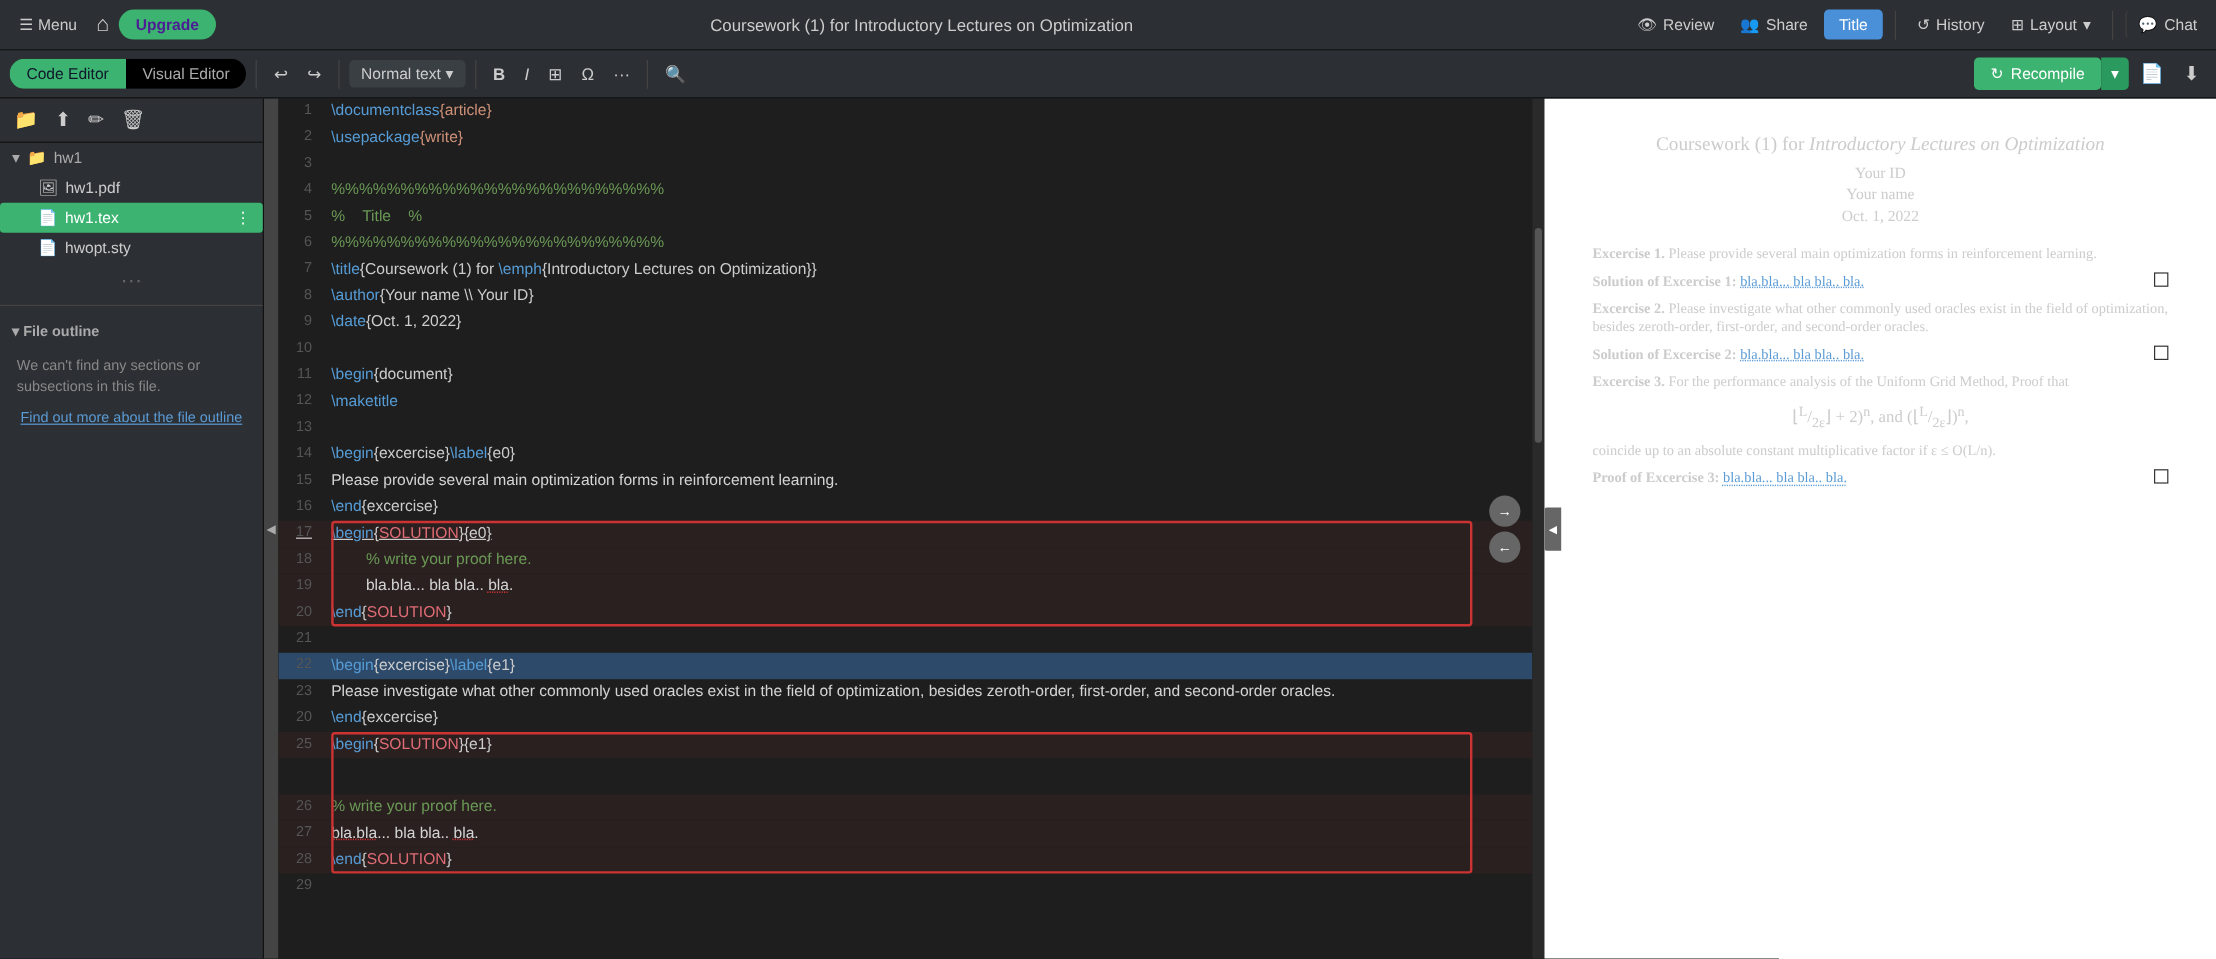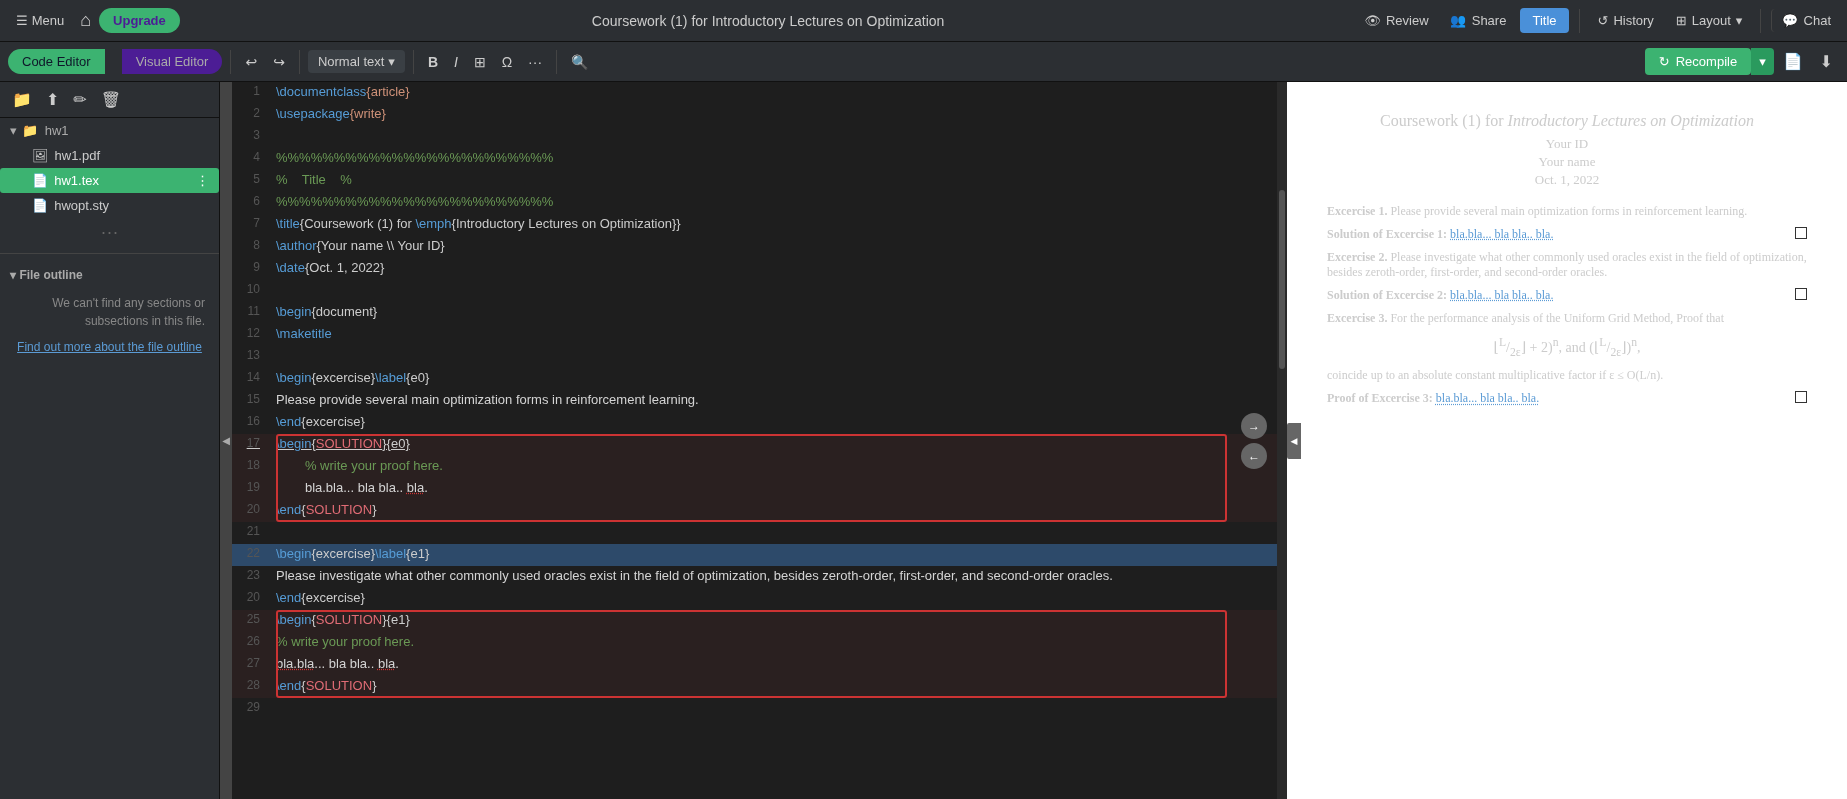--- a/index.html
+++ b/index.html
@@ -20,21 +20,21 @@
     .topbar-chat { border-left: 1px solid #444; padding-left: 10px; }
 
     
     .toolbar {
       display: flex; align-items: center; background: #2c2f33; height: 40px;
       padding: 0 8px; border-bottom: 1px solid #111; flex-shrink: 0; gap: 4px;
     }
     .editor-toggle { display: flex; border-radius: 16px; overflow: hidden; }
     .editor-toggle-btn { padding: 5px 14px; font-size: 13px; cursor: pointer; border: none; }
     .editor-toggle-btn.active { background: #3cb371; color: #0f172a; }
-    .editor-toggle-btn.inactive { background: #4c1d95; color: #aaa; margin-left: 17px; }
+    .editor-toggle-btn.inactive { background: #000000; color: #aaa; }
     .toolbar-sep { width: 1px; height: 24px; background: #444; margin: 0 4px; }
     .toolbar-btn { background: none; border: none; color: #ccc; font-size: 14px; cursor: pointer; padding: 4px 6px; border-radius: 3px; }
     .toolbar-dropdown { display: flex; align-items: center; gap: 4px; background: #3a3f44; border: none; color: #ccc; font-size: 13px; padding: 4px 10px; border-radius: 4px; cursor: pointer; }
     .recompile-btn { background: #3cb371; color: white; border: none; border-radius: 4px; padding: 6px 14px; font-size: 13px; cursor: pointer; display: flex; align-items: center; gap: 6px; }
     .recompile-dropdown { background: #2a9a5e; color: white; border: none; border-radius: 0 4px 4px 0; padding: 6px 8px; cursor: pointer; font-size: 13px; }
     .recompile-group { display: flex; }
     .toolbar-icon-btn { background: none; border: none; color: #ccc; font-size: 16px; cursor: pointer; padding: 4px 6px; }
     .toolbar-right { margin-left: auto; display: flex; align-items: center; gap: 4px; }
 
     
@@ -44,21 +44,21 @@
     .sidebar { width: 220px; background: #2c2f33; display: flex; flex-direction: column; flex-shrink: 0; border-right: 1px solid #111; }
     .sidebar-toolbar { display: flex; align-items: center; gap: 6px; padding: 6px 8px; border-bottom: 1px solid #111; }
     .sidebar-toolbar-btn { background: none; border: none; color: #ccc; font-size: 16px; cursor: pointer; padding: 2px 4px; }
     .sidebar-file { display: flex; align-items: center; gap: 6px; padding: 5px 10px; cursor: pointer; font-size: 13px; }
     .sidebar-file.active { background: #3cb371; color: white; border-radius: 3px; }
     .sidebar-folder { display: flex; align-items: center; gap: 6px; padding: 5px 10px; cursor: pointer; font-size: 13px; color: #aaa; }
     .sidebar-more { color: #666; text-align: center; padding: 4px; font-size: 18px; }
     .sidebar-divider { height: 1px; background: #444; margin: 6px 0; }
     .sidebar-outline { padding: 8px 10px; }
     .sidebar-outline-title { font-size: 12px; color: #aaa; margin-bottom: 8px; font-weight: bold; }
-    .sidebar-outline-empty { font-size: 12px; color: #888; text-align: right; line-height: 1.5; padding: 4px; }
+    .sidebar-outline-empty { font-size: 12px; color: #888; text-align: left; line-height: 1.5; padding: 4px; }
     .sidebar-outline-link { color: #5b9bd5; font-size: 12px; text-align: center; text-decoration: underline; cursor: pointer; margin-top: 6px; }
     .code-line { display: flex; align-items: flex-start; min-height: 22px; }
     .line-num { width: 40px; min-width: 40px; color: #555; text-align: right; padding-right: 12px; padding-top: 2px; font-size: 12px; user-select: none; padding-left: 4px; }
     .line-content { flex: 1; padding: 2px 4px; white-space: pre-wrap; word-break: break-all; }
 
     
     .cmd { color: #569cd6; }
     .pct-comment { color: #6a9955; }
 
     
@@ -309,21 +309,21 @@
           <span class="line-content"><span class="cmd">\end</span>{excercise}</span>
         </div>
 
         <div style="position:relative;">
           <div style="position:absolute;left:44px;right:50px;top:0;bottom:0;border:2px solid #cc3333;border-radius:3px;pointer-events:none;"></div>
 
           <div class="code-line" style="background:#2a2020;">
             <span class="line-num">25</span>
             <span class="line-content"><span class="cmd">\begin</span>{<span style="color:#e06c75;">SOLUTION</span>}{e1}</span>
           </div>
-          <div class="code-line" style="background:#2a2020;">
+          <div class="code-line" style="background:#2a2020;margin-top:30px;">
             <span class="line-num">26</span>
             <span class="line-content"><span class="pct-comment">% write your proof here.</span></span>
           </div>
           <div class="code-line" style="background:#2a2020;">
             <span class="line-num">27</span>
             <span class="line-content" style="color:#d4d4d4;"><span style="text-decoration:underline dotted;text-decoration-color:#cc3333;">bla.bla</span>... bla bla.. <span style="text-decoration:underline dotted;text-decoration-color:#cc3333;">bla</span>.</span>
           </div>
           <div class="code-line" style="background:#2a2020;">
             <span class="line-num">28</span>
             <span class="line-content"><span class="cmd">\end</span>{<span style="color:#e06c75;">SOLUTION</span>}</span>

